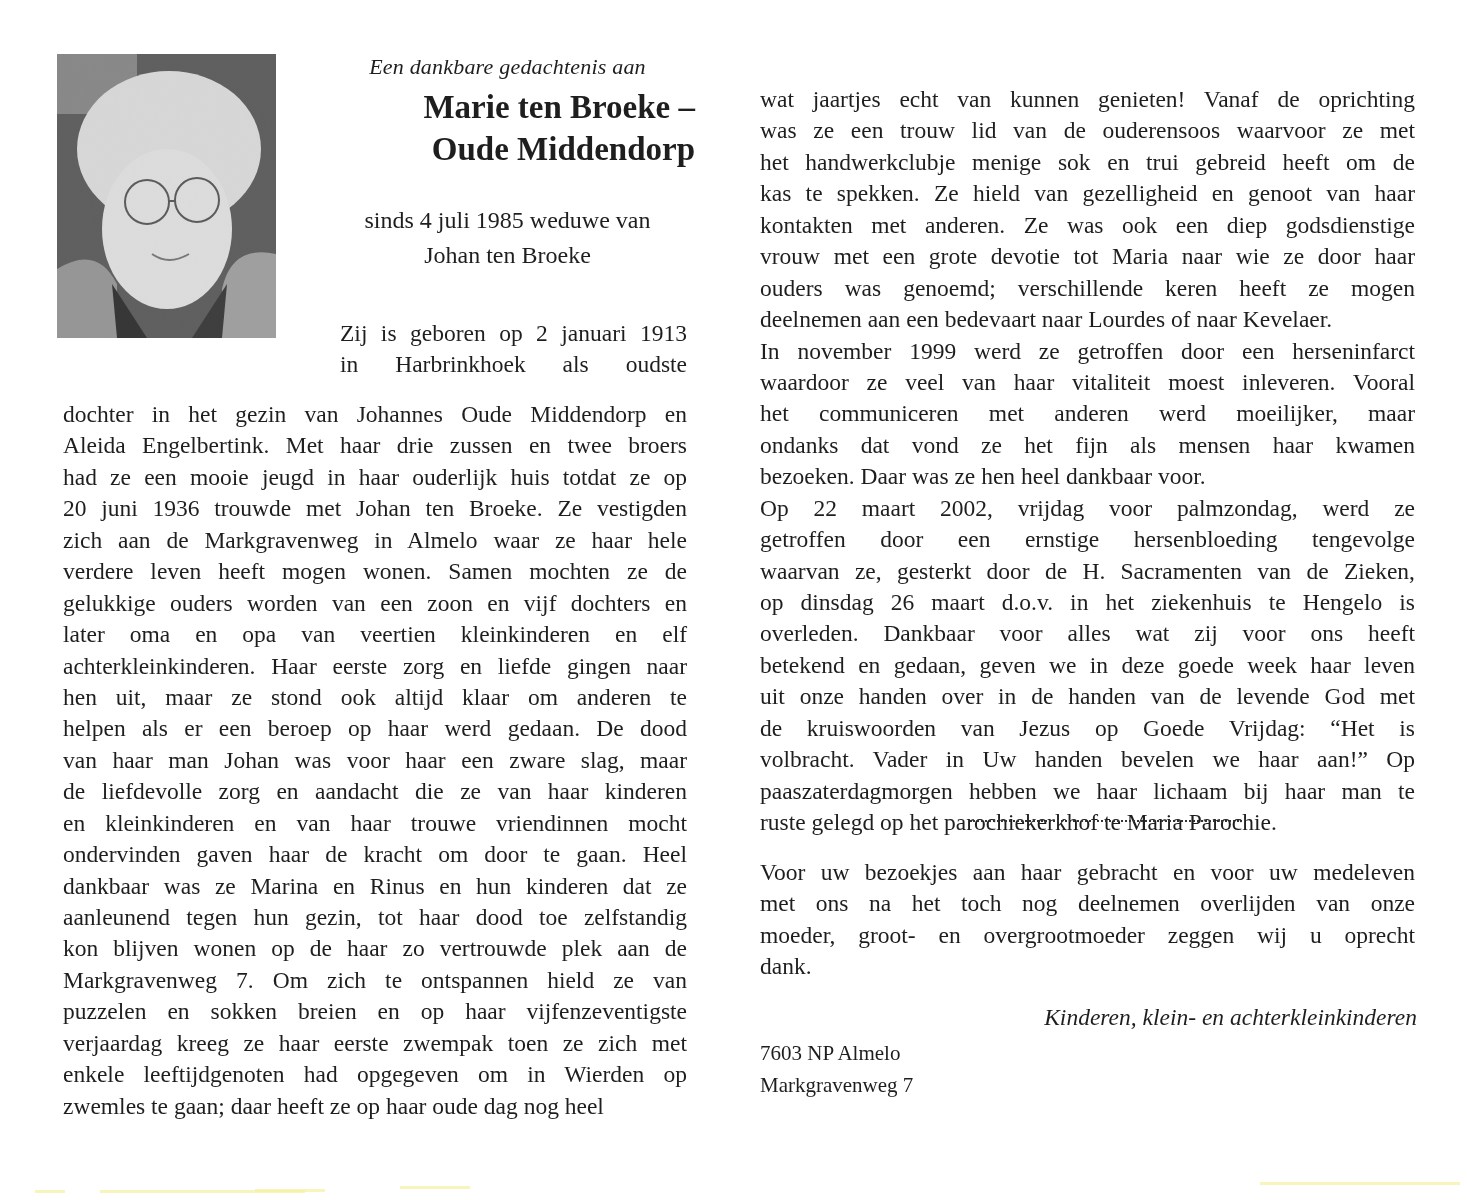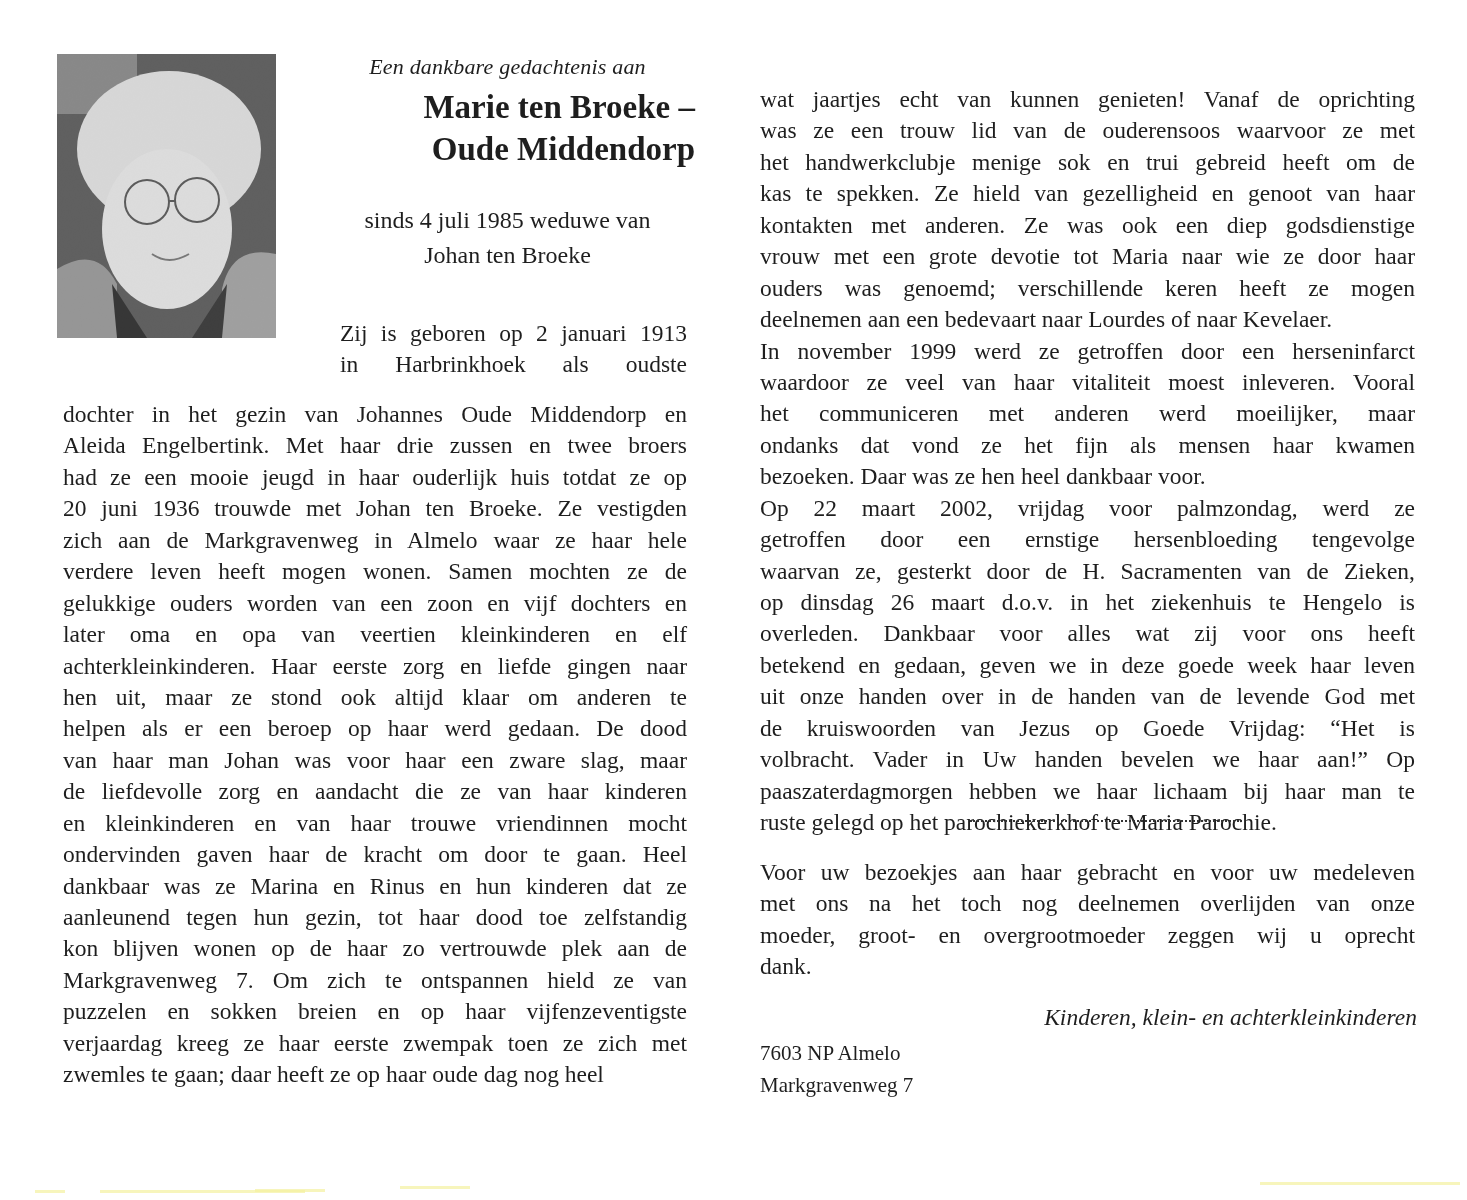--- a/index.html
+++ b/index.html
@@ -85,20 +85,21 @@
     <span class="ln">van haar man Johan was voor haar een zware slag, maar</span>
     <span class="ln">de liefdevolle zorg en aandacht die ze van haar kinderen</span>
     <span class="ln">en kleinkinderen en van haar trouwe vriendinnen mocht</span>
     <span class="ln">ondervinden gaven haar de kracht om door te gaan. Heel</span>
     <span class="ln">dankbaar was ze Marina en Rinus en hun kinderen dat ze</span>
     <span class="ln">aanleunend tegen hun gezin, tot haar dood toe zelfstandig</span>
     <span class="ln">kon blijven wonen op de haar zo vertrouwde plek aan de</span>
     <span class="ln">Markgravenweg 7. Om zich te ontspannen hield ze van</span>
     <span class="ln">puzzelen en sokken breien en op haar vijfenzeventigste</span>
     <span class="ln">verjaardag kreeg ze haar eerste zwempak toen ze zich met</span>
+    <span class="ln">enkele leeftijdgenoten had opgegeven om in Wierden op</span>
     <span class="ln last">zwemles te gaan; daar heeft ze op haar oude dag nog heel</span>
   </div>
 <div class="col right-body" id="right-body">
     <span class="ln">wat jaartjes echt van kunnen genieten! Vanaf de oprichting</span>
     <span class="ln">was ze een trouw lid van de ouderensoos waarvoor ze met</span>
     <span class="ln">het handwerkclubje menige sok en trui gebreid heeft om de</span>
     <span class="ln">kas te spekken. Ze hield van gezelligheid en genoot van haar</span>
     <span class="ln">kontakten met anderen. Ze was ook een diep godsdienstige</span>
     <span class="ln">vrouw met een grote devotie tot Maria naar wie ze door haar</span>
     <span class="ln">ouders was genoemd; verschillende keren heeft ze mogen</span>

